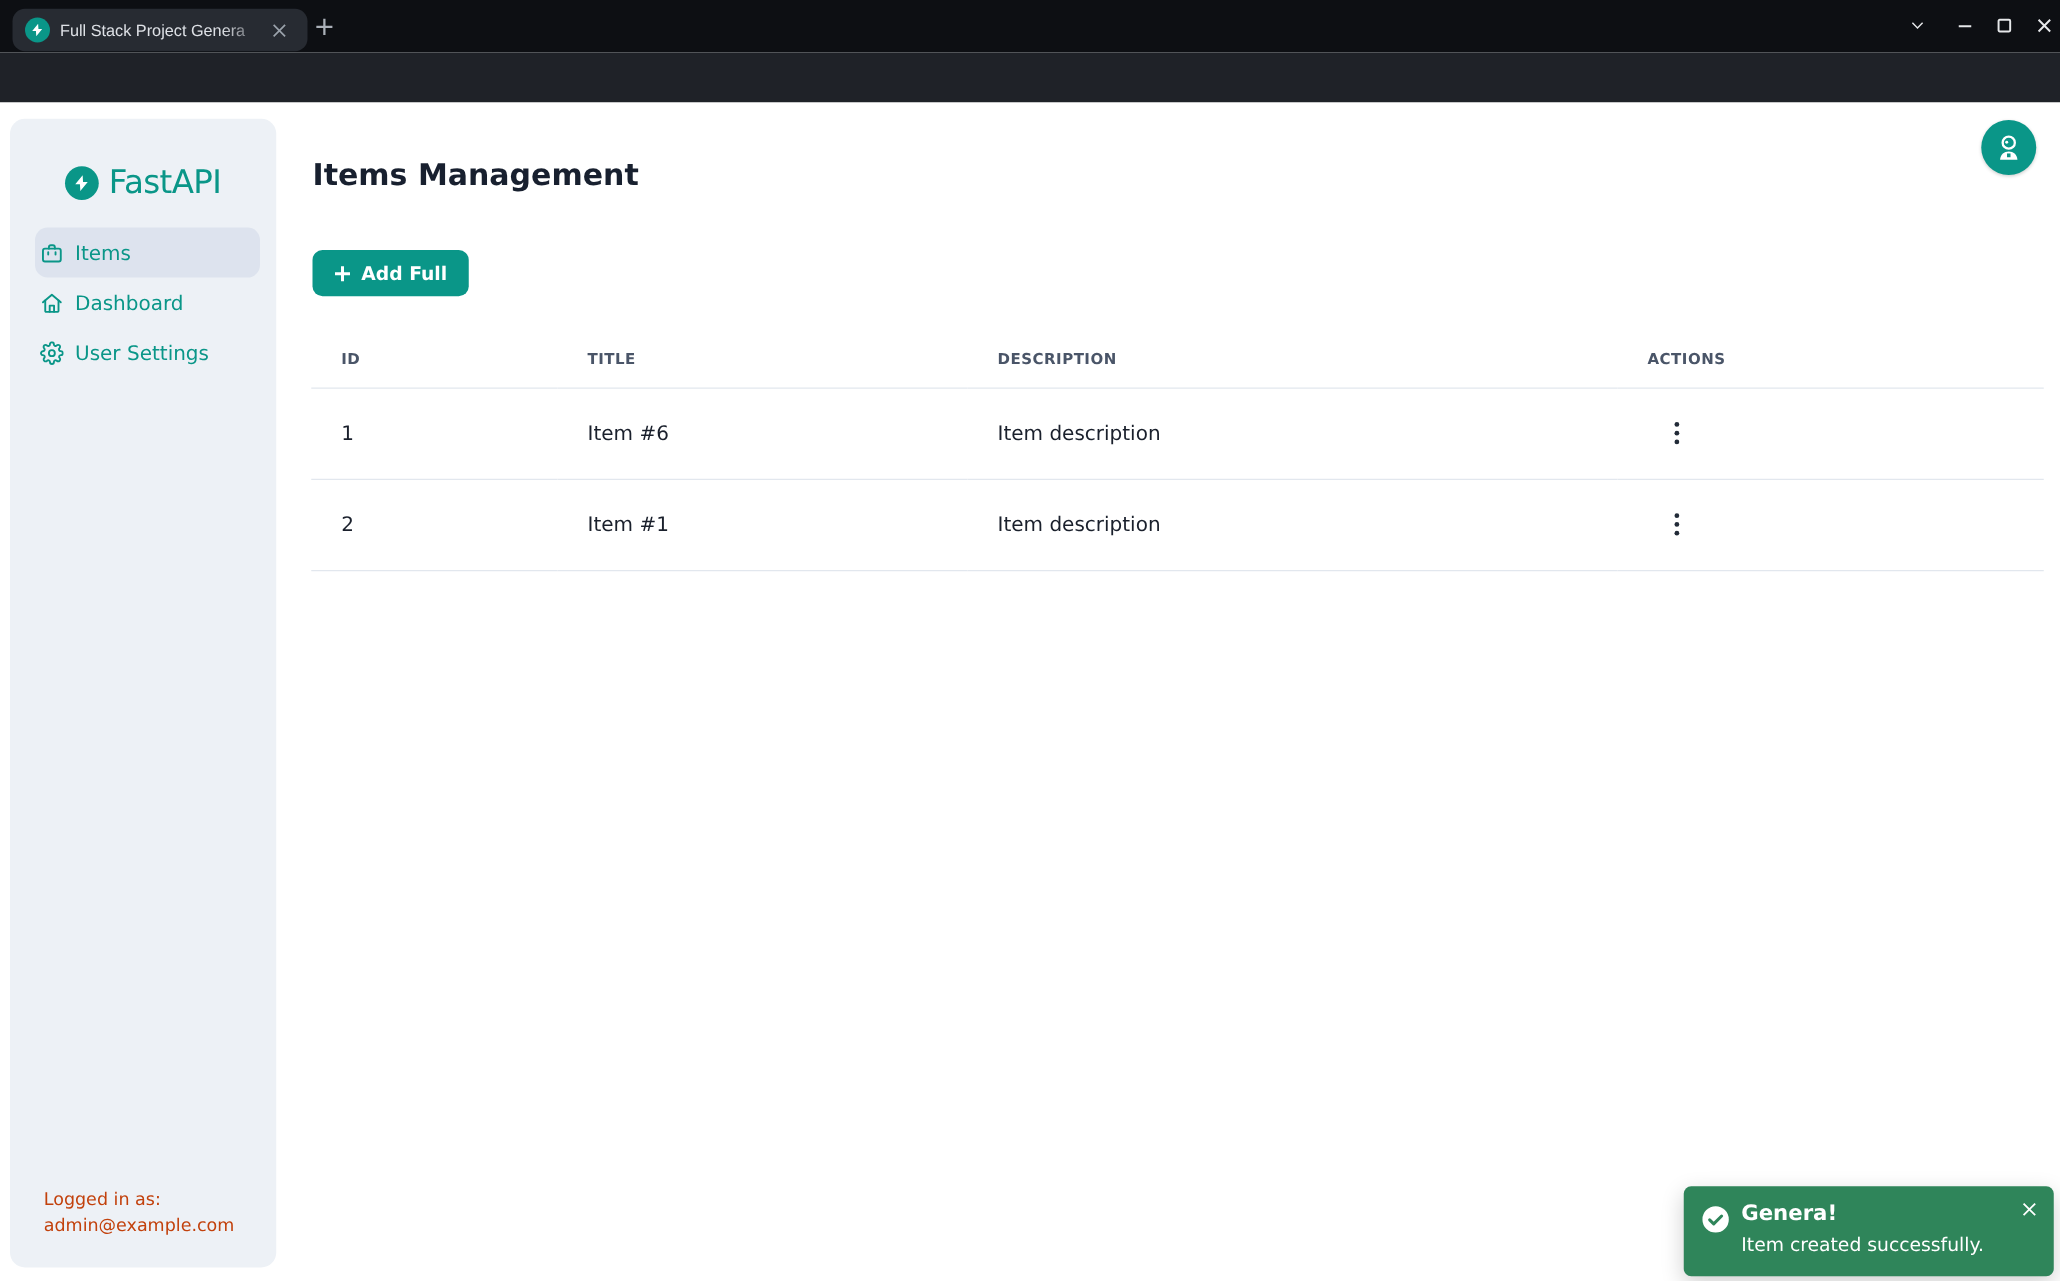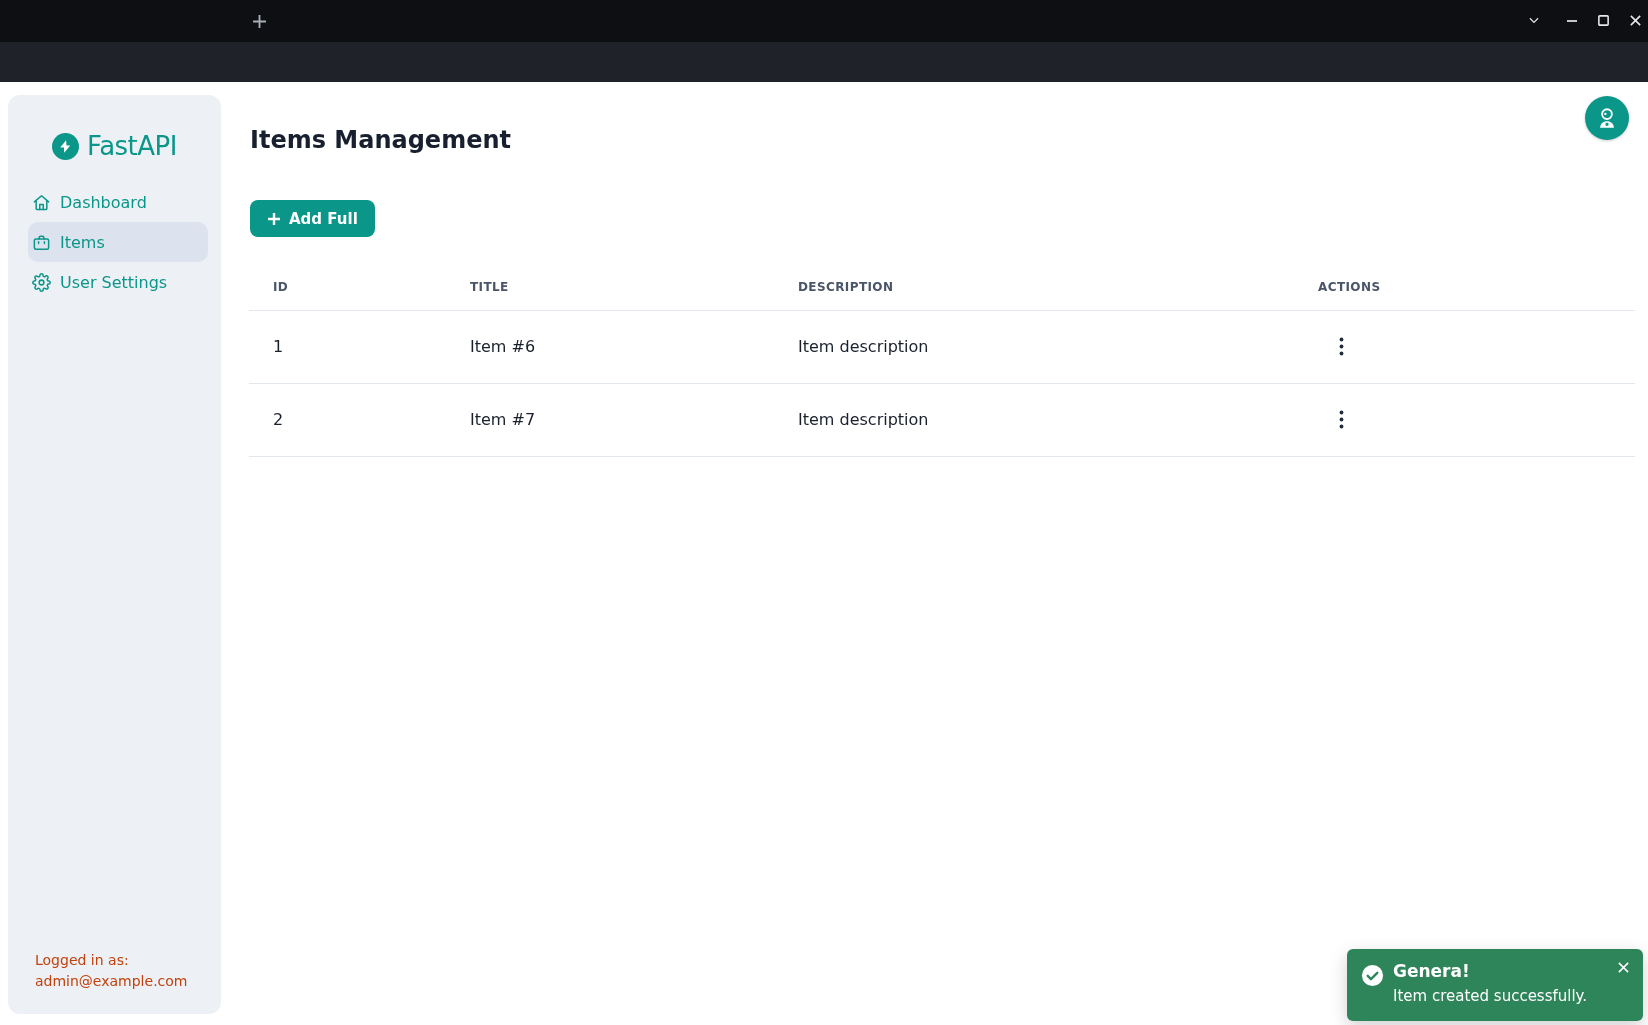--- a/index.html
+++ b/index.html
@@ -76,20 +76,33 @@
   .toast-msg { position:absolute; left:46px; top:38px; font-size:15px; }
   .toast-close { position:absolute; right:10px; top:8px; width:20px; height:20px; border:none;
                  background:transparent; cursor:pointer; display:flex; align-items:center; justify-content:center; }
 
   svg { display:block; }
 </style>
 </head>
 <body>
 
 <div class="tabbar">
+  <div class="tab">
+    <span class="favicon">
+      <svg width="12" height="12" viewBox="0 0 24 24">
+          <path d="M13 2 3.5 13.5h6L10 22l9.5-11.5h-6z" fill="#fff"></path>
+        </svg>
+    </span>
+    <span class="tab-title">Full Stack Project Genera</span>
+    <button class="iconbtn" style="width:18px;height:18px">
+      <svg width="11" height="11" viewBox="0 0 12 12">
+          <path d="M1 1l10 10M11 1 1 11" stroke="#9aa2ab" stroke-width="1.5"></path>
+        </svg>
+    </button>
+  </div>
   <button class="iconbtn abs" style="left:246px;top:8px">
     <svg width="15" height="15" viewBox="0 0 14 14">
         <path d="M7 1v12M1 7h12" stroke="#aab0b8" stroke-width="1.7"></path>
       </svg>
   </button>
   <button class="iconbtn abs" style="left:1521px;top:7px">
     <svg width="14" height="14" viewBox="0 0 24 24" fill="none">
         <polyline points="5 9 12 16 19 9" stroke="#e6e8ea" stroke-width="2"></polyline>
       </svg>
   </button>
@@ -196,35 +209,35 @@
     <div class="logo">
       <span class="logo-circle">
         <svg width="15" height="15" viewBox="0 0 24 24">
             <path d="M13 2 3.5 13.5h6L10 22l9.5-11.5h-6z" fill="#fff"></path>
           </svg>
       </span>
       <span class="logo-text">FastAPI</span>
     </div>
 
     <div class="nav">
+      <div class="nav-item active">
+        <svg class="nav-icon" viewBox="0 0 24 24" fill="none" stroke="currentColor" stroke-width="1.9" stroke-linecap="round" stroke-linejoin="round">
+          <rect x="3" y="7.5" width="18" height="13" rx="2"></rect>
+            <path d="M9 7.5V6a2 2 0 0 1 2-2h2a2 2 0 0 1 2 2v1.5"></path>
+            <path d="M8.3 11v2.4M15.7 11v2.4"></path>
+        </svg>
+        <span class="nav-label">Items</span>
+      </div>
       <div class="nav-item">
         <svg class="nav-icon" viewBox="0 0 24 24" fill="none" stroke="currentColor" stroke-width="1.9" stroke-linecap="round" stroke-linejoin="round">
           <path d="M3 11.2 12 3.5l9 7.7"></path>
             <path d="M5.3 9.4V20a.8.8 0 0 0 .8.8h11.8a.8.8 0 0 0 .8-.8V9.4"></path>
             <path d="M9.8 20.8v-6.3h4.4v6.3"></path>
         </svg>
         <span class="nav-label">Dashboard</span>
-      </div>
-      <div class="nav-item active">
-        <svg class="nav-icon" viewBox="0 0 24 24" fill="none" stroke="currentColor" stroke-width="1.9" stroke-linecap="round" stroke-linejoin="round">
-          <rect x="3" y="7.5" width="18" height="13" rx="2"></rect>
-            <path d="M9 7.5V6a2 2 0 0 1 2-2h2a2 2 0 0 1 2 2v1.5"></path>
-            <path d="M8.3 11v2.4M15.7 11v2.4"></path>
-        </svg>
-        <span class="nav-label">Items</span>
       </div>
       <div class="nav-item">
         <svg class="nav-icon" viewBox="0 0 24 24" fill="none" stroke="currentColor" stroke-width="1.9" stroke-linecap="round" stroke-linejoin="round">
           <circle cx="12" cy="12" r="3"></circle>
           <path d="M19.4 15a1.65 1.65 0 0 0 .33 1.82l.06.06a2 2 0 0 1 0 2.83 2 2 0 0 1-2.83 0l-.06-.06a1.65 1.65 0 0 0-1.82-.33 1.65 1.65 0 0 0-1 1.51V21a2 2 0 0 1-2 2 2 2 0 0 1-2-2v-.09A1.65 1.65 0 0 0 9 19.4a1.65 1.65 0 0 0-1.82.33l-.06.06a2 2 0 0 1-2.83 0 2 2 0 0 1 0-2.83l.06-.06a1.65 1.65 0 0 0 .33-1.82 1.65 1.65 0 0 0-1.51-1H3a2 2 0 0 1-2-2 2 2 0 0 1 2-2h.09A1.65 1.65 0 0 0 4.6 9a1.65 1.65 0 0 0-.33-1.82l-.06-.06a2 2 0 0 1 0-2.83 2 2 0 0 1 2.83 0l.06.06a1.65 1.65 0 0 0 1.82.33H9a1.65 1.65 0 0 0 1-1.51V3a2 2 0 0 1 2-2 2 2 0 0 1 2 2v.09a1.65 1.65 0 0 0 1 1.51 1.65 1.65 0 0 0 1.82-.33l.06-.06a2 2 0 0 1 2.83 0 2 2 0 0 1 0 2.83l-.06.06a1.65 1.65 0 0 0-.33 1.82V9a1.65 1.65 0 0 0 1.51 1H21a2 2 0 0 1 2 2 2 2 0 0 1-2 2h-.09a1.65 1.65 0 0 0-1.51 1z"></path>
         </svg>
         <span class="nav-label">User Settings</span>
       </div>
     </div>
 
@@ -277,21 +290,21 @@
             <svg width="5" height="19" viewBox="0 0 5 19">
                 <circle cx="2.5" cy="2.5" r="1.9" fill="#222b38"></circle>
                 <circle cx="2.5" cy="9.5" r="1.9" fill="#222b38"></circle>
                 <circle cx="2.5" cy="16.5" r="1.9" fill="#222b38"></circle>
               </svg>
           </button>
         </td>
       </tr>
       <tr>
         <td>2</td>
-        <td>Item #7</td>
+        <td>Item #1</td>
         <td>Item description</td>
         <td>
           <button class="dots-btn">
             <svg width="5" height="19" viewBox="0 0 5 19">
                 <circle cx="2.5" cy="2.5" r="1.9" fill="#222b38"></circle>
                 <circle cx="2.5" cy="9.5" r="1.9" fill="#222b38"></circle>
                 <circle cx="2.5" cy="16.5" r="1.9" fill="#222b38"></circle>
               </svg>
           </button>
         </td>

